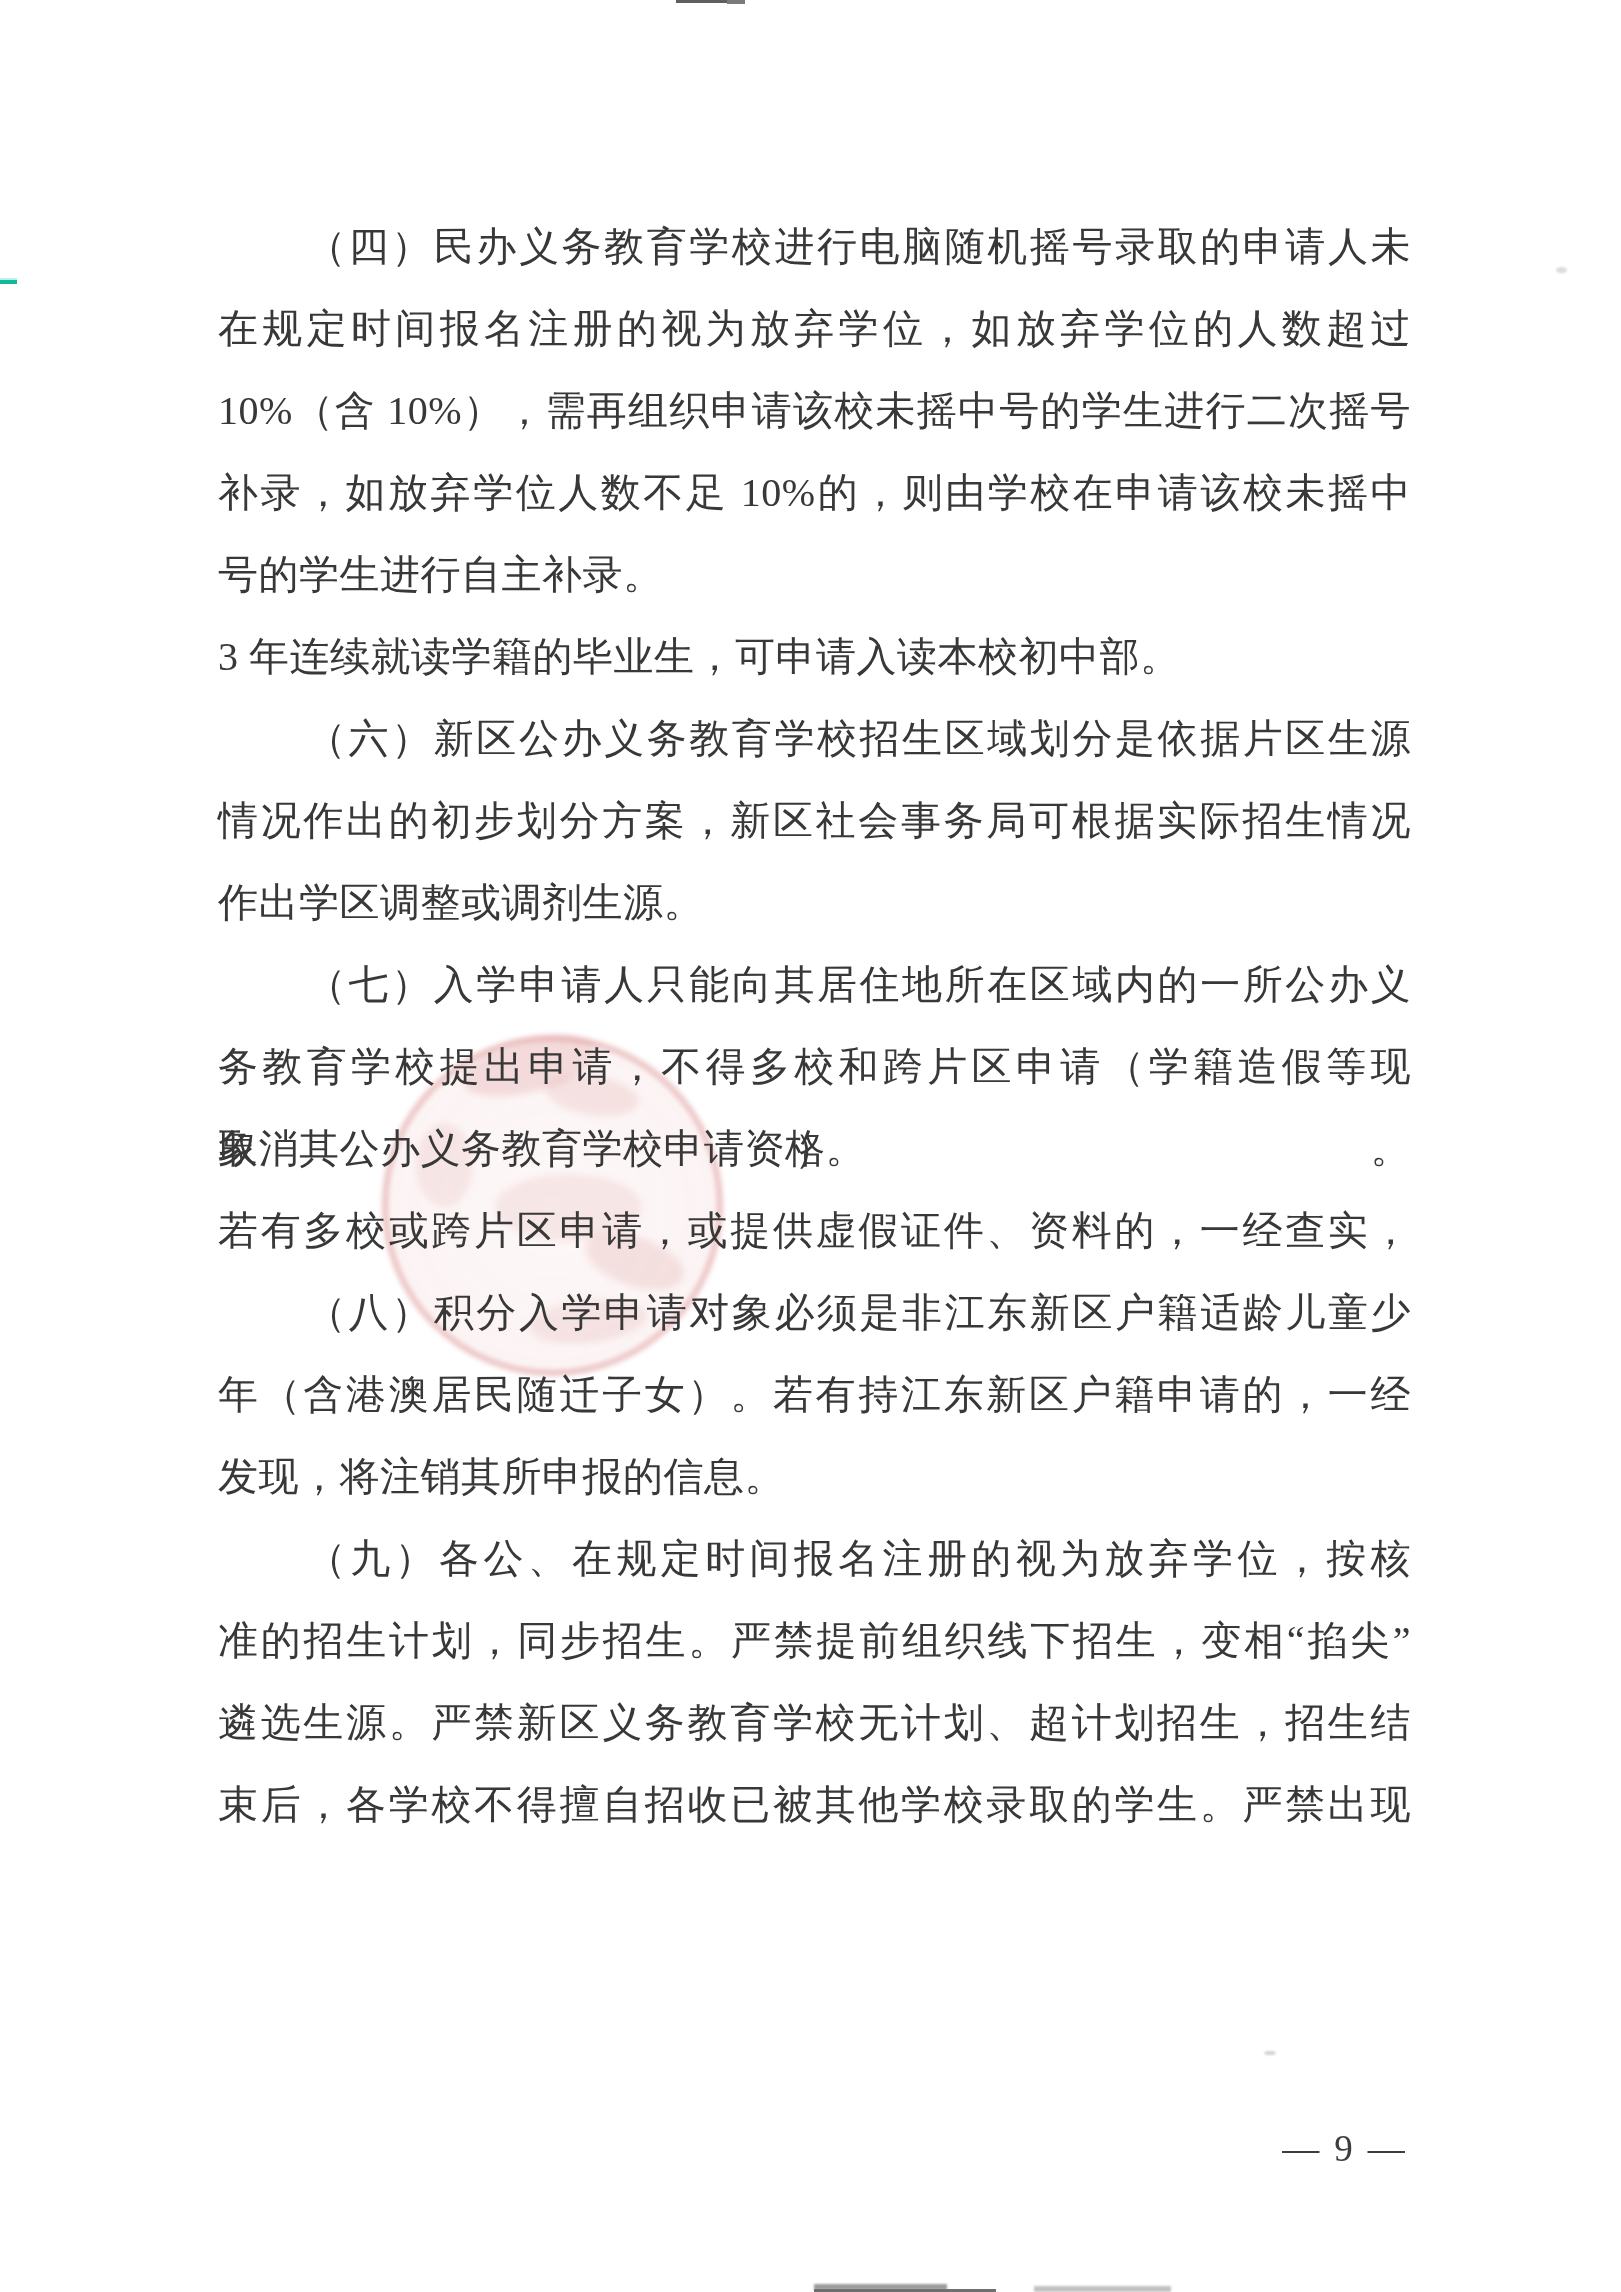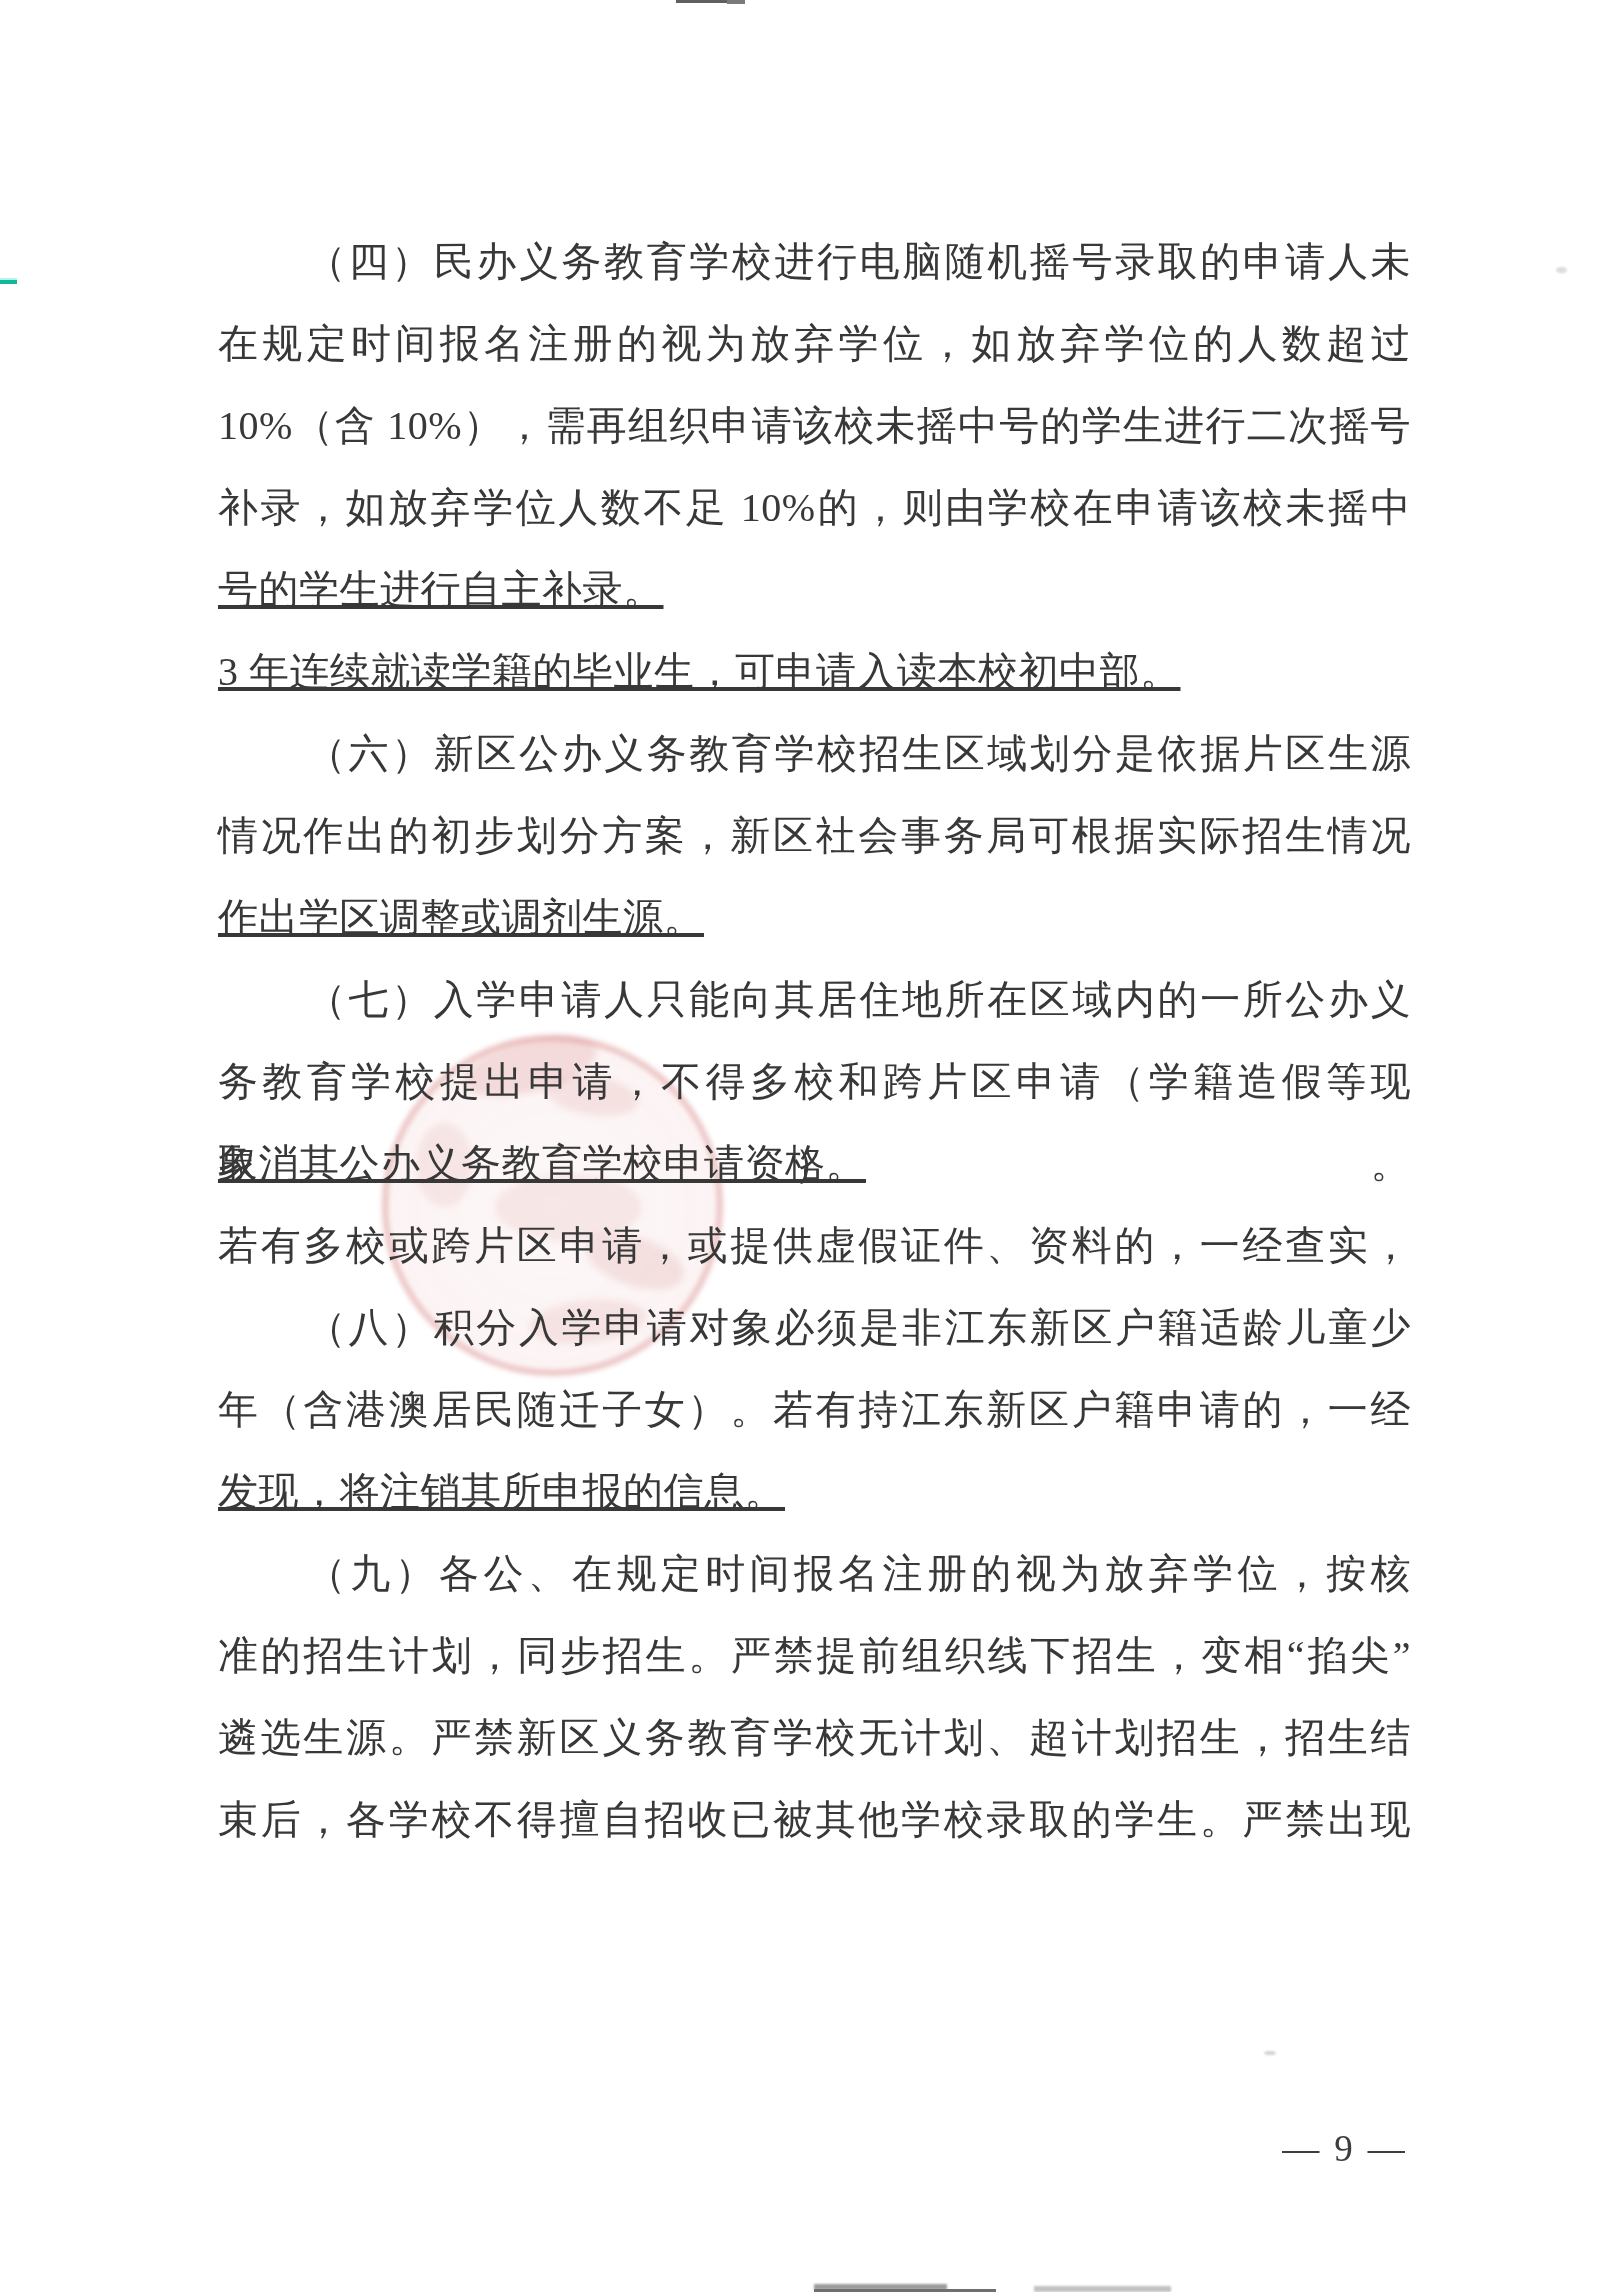--- a/index.html
+++ b/index.html
@@ -10,36 +10,36 @@
     overflow: hidden;
   }
   .page {
     position: relative;
     width: 1621px; height: 2293px;
     background: #ffffff;
   }
   
   .text-block {
     position: absolute;
-    left: 218px; top: 221px;
+    left: 218px; top: 206px;
     width: 1193px;
     font-size: 40px;
     line-height: 82px;
     color: #383838;
     letter-spacing: 0.5px;
   }
   .line {
     height: 82px;
     text-align: justify;
     text-align-last: justify;
     white-space: normal;
     overflow: visible;
   }
   .line.indent { padding-left: 88px; }
-  .line.para-end { text-align-last: left; text-decoration: underline; }
+  .line.para-end { text-align-last: left; }
   
   .page-number {
     position: absolute;
     left: 1274px; top: 2125px;
     width: 142px;
     font-size: 37px;
     line-height: 47px;
     color: #3d3d3d;
     letter-spacing: 2.9px;
     text-align: center;

